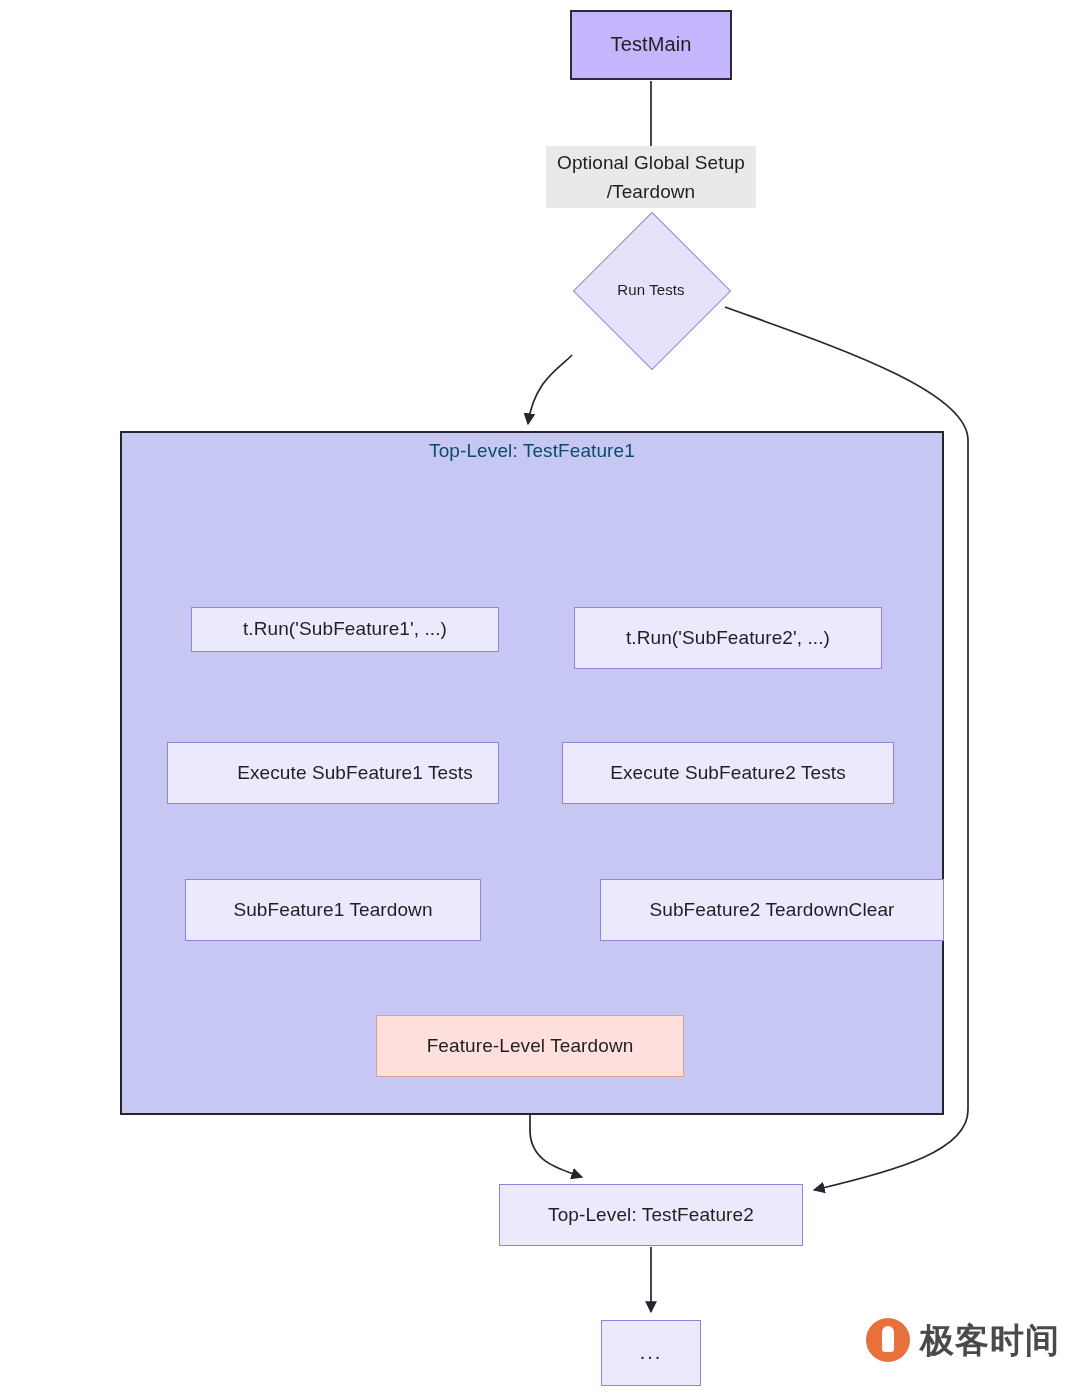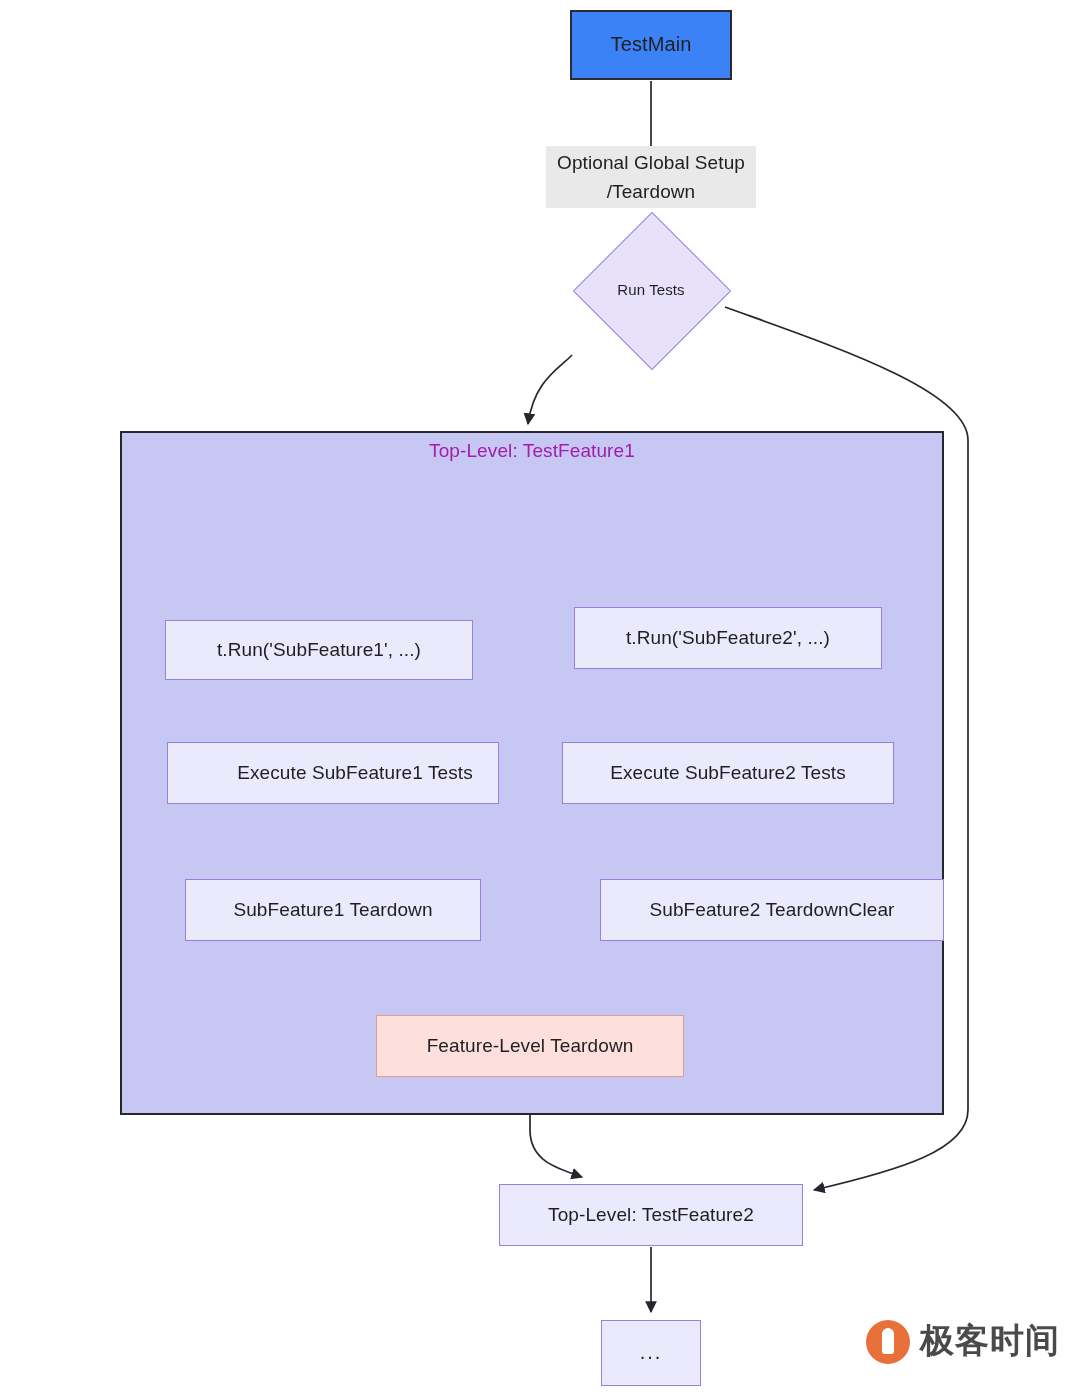--- a/index.html
+++ b/index.html
@@ -35,37 +35,37 @@
     text-align: center;
     color: #1f1f23;
     font-size: 19px;
     line-height: 1.28;
     letter-spacing: 0.1px;
     z-index: 5;
   }
   
   .n-testmain {
     left: 570px; top: 10px; width: 162px; height: 70px;
-    background: #3b82f6;
+    background: #c4b5fd;
     border: 2.5px solid #2b2b33;
     font-size: 20px;
   }
   .n-subgraph {
     left: 120px; top: 431px; width: 824px; height: 684px;
     background: #c7c7f4;
     border: 2.5px solid #26262e;
     display: block;
     z-index: 1;
   }
   .subgraph-title {
     position: absolute;
     left: 0; right: 0; top: 6px;
     text-align: center;
     font-size: 19px;
-    color: #a21caf;
+    color: #0c4a6e;
   }
   .n-diamond-wrap {
     left: 572px; top: 212px; width: 158px; height: 155px;
     z-index: 5;
   }
   .diamond-shape {
     position: absolute;
     left: 50%; top: 50%;
     width: 110px; height: 110px;
     margin-left: -55px; margin-top: -55px;
@@ -95,36 +95,36 @@
   }
   .n-teardown {
     left: 376px; top: 1015px; width: 308px; height: 62px;
     background: #fde0dc;
     border: 1.4px solid #e09b93;
   }
   .n-lav {
     background: #ebe9fc;
     border: 1.5px solid #9a7fe0;
   }
-  .n-run1  { left: 165px; top: 607px; width: 308px; height: 60px; margin-top: 13px; }
+  .n-run1  { left: 191px; top: 607px; width: 308px; height: 45px; }
   .n-run2  { left: 574px; top: 607px; width: 308px; height: 62px; }
   .n-exec1 { left: 167px; top: 742px; width: 332px; height: 62px; padding-left: 44px; }
   .n-exec2 { left: 562px; top: 742px; width: 332px; height: 62px; }
   .n-td1   { left: 185px; top: 879px; width: 296px; height: 62px; }
   .n-td2   { left: 556px; top: 879px; width: 344px; height: 62px; margin-left: 44px; }
   .n-tf2   { left: 499px; top: 1184px; width: 304px; height: 62px; }
   .n-dots  { left: 601px; top: 1320px; width: 100px; height: 66px;
              font-size: 20px; letter-spacing: 2px; }
 
   
   .watermark {
     position: absolute;
     left: 866px; top: 1318px;
     display: flex;
-    align-items: flex-end;
+    align-items: flex-start;
     gap: 10px;
     z-index: 9;
   }
   .wm-logo {
     position: relative;
     width: 44px; height: 44px;
     border-radius: 50%;
     background: #e8703a;
     flex: none;
   }

